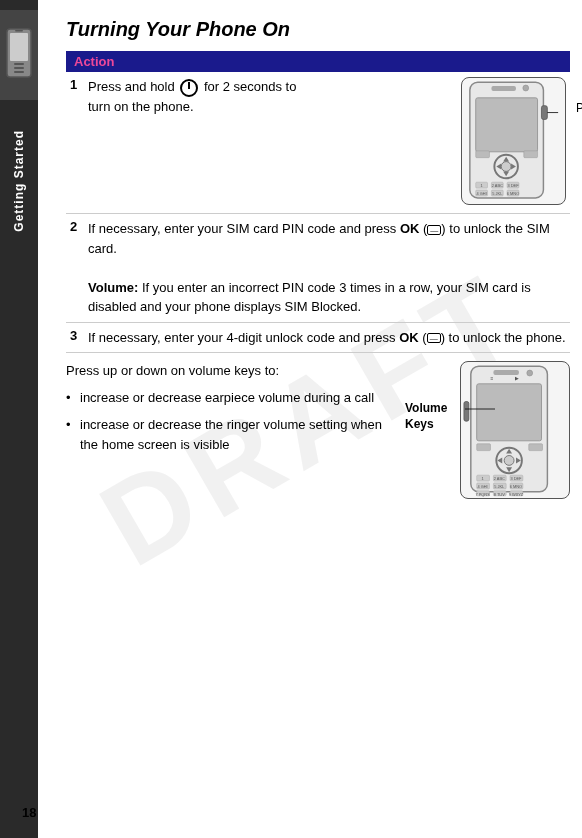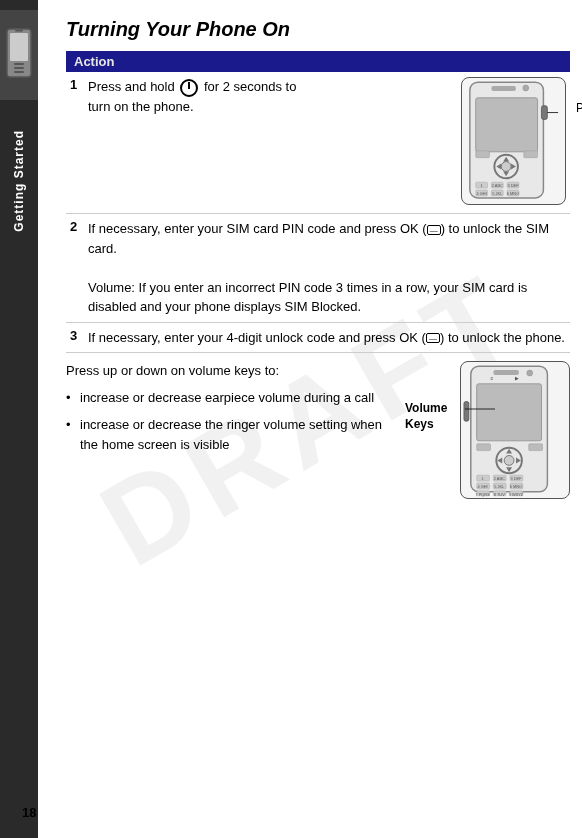--- a/index.html
+++ b/index.html
@@ -91,21 +91,21 @@
     }
 
     
     .action-table {
       width: 100%;
       border-collapse: collapse;
       margin-bottom: 8px;
     }
     .action-header {
       background: #1a1a8c;
-      color: #e5e5e5;
+      color: #ec4899;
       font-weight: bold;
       font-size: 13px;
       padding: 3px 8px;
     }
     .action-row td {
       vertical-align: top;
       padding: 5px 4px;
       border-bottom: 1px solid #ccc;
     }
     .step-num {
@@ -119,21 +119,21 @@
       line-height: 1.5;
     }
     .step-right {
       width: 165px;
       text-align: right;
       vertical-align: top;
       padding-right: 4px;
     }
 
     
-    .bold { font-weight: normal; }
+    .bold { font-weight: bold; }
 
     
     .section-title {
       font-size: 20px;
       font-weight: bold;
       font-style: italic;
       color: #000;
       margin-top: 14px;
       margin-bottom: 8px;
     }

